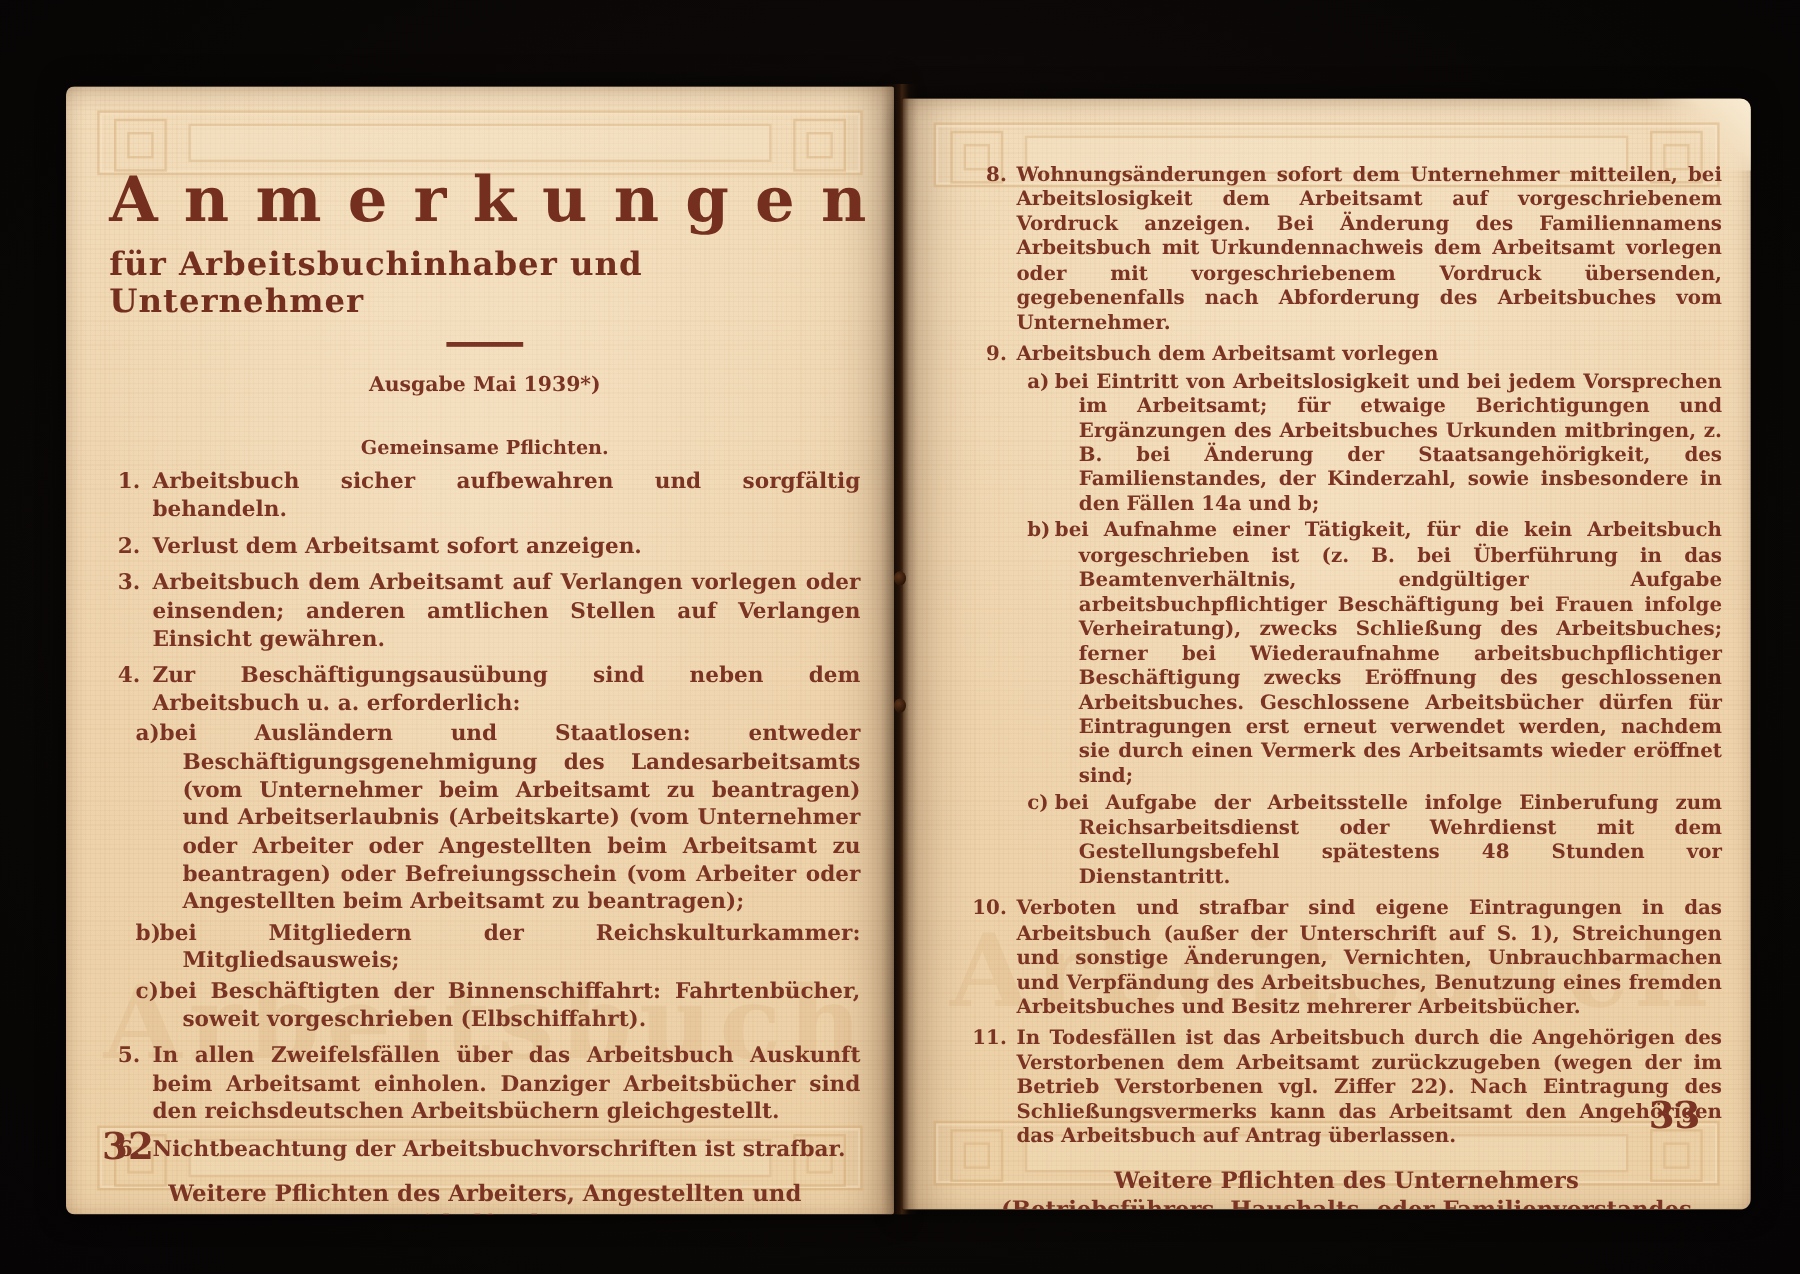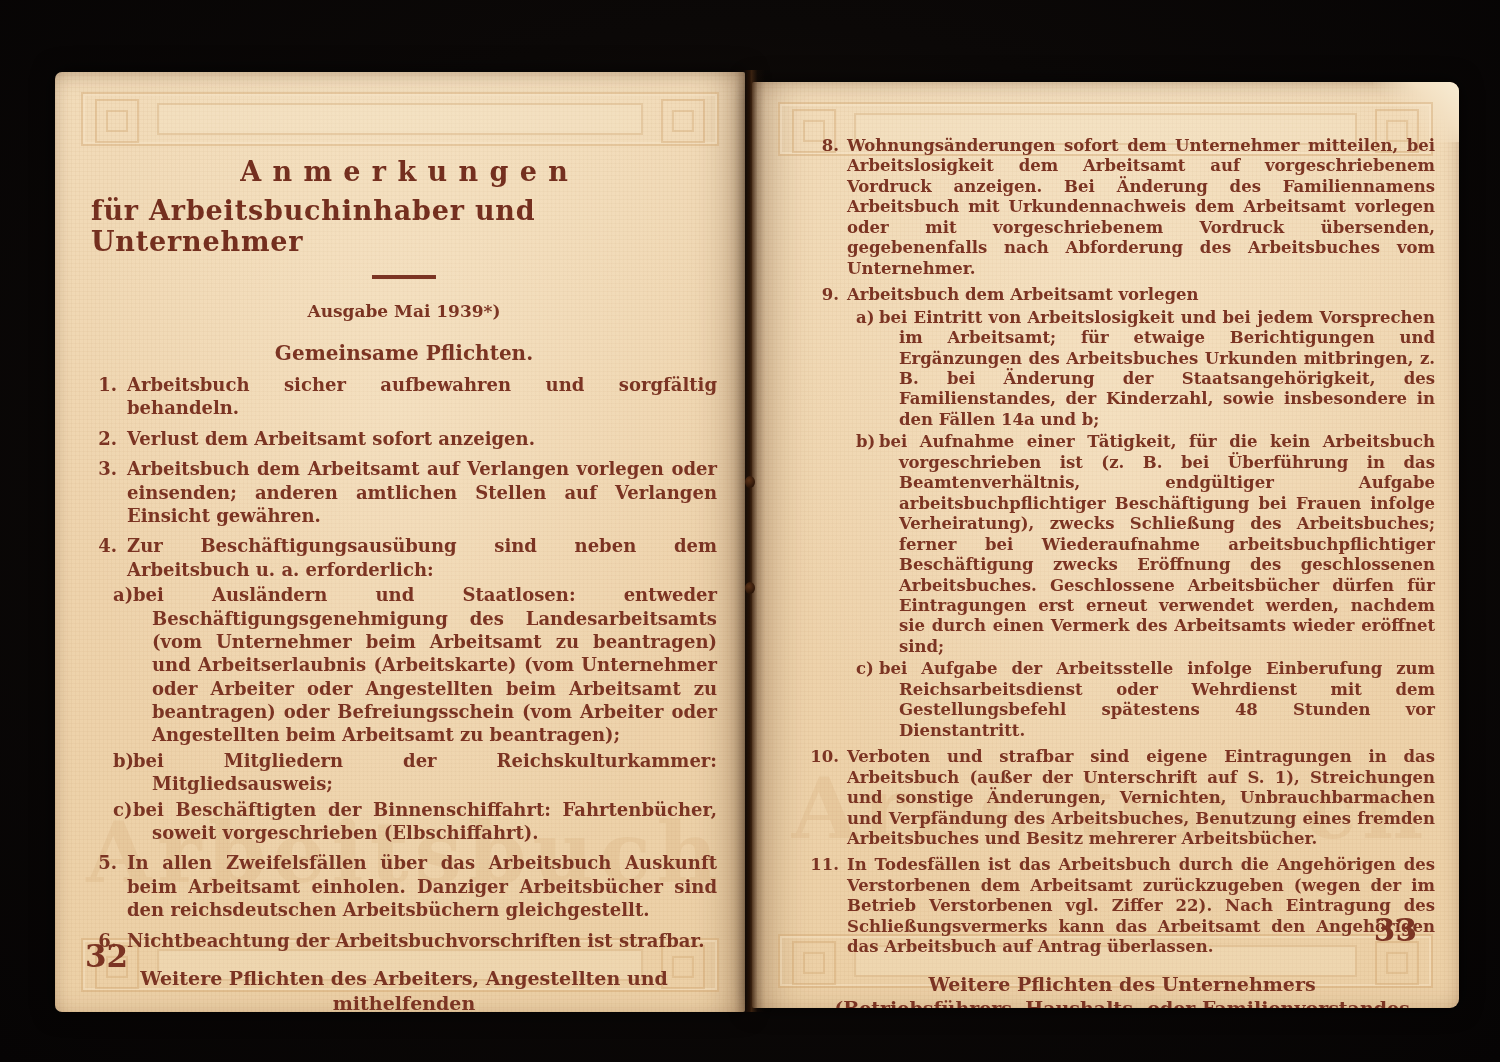--- a/index.html
+++ b/index.html
@@ -60,26 +60,26 @@
       rgba(40,20,8,0.85) 48%, rgba(62,36,17,0.9) 55%, rgba(46,24,9,0.2) 75%, rgba(46,24,9,0) 100%);
   }
   .stitch{position:absolute;left:10px;width:10px;height:12px;border-radius:50%;
     background:radial-gradient(circle at 40% 35%, #5a3218, #2c1608 70%);}
   .stitch.s1{top:406px}.stitch.s2{top:512px}
 
   
   .content{position:absolute;inset:0;z-index:2;}
   .lc{padding:64px 28px 0 36px;}
   .rc{padding:48px 24px 0 57px;}
-  .t1{text-align:center;font-size:27px;font-weight:bold;color:#742f1f;margin-top:20px;}
+  .t1{text-align:center;font-size:52px;font-weight:bold;color:#742f1f;}
   .t1 span{letter-spacing:0.42em;margin-right:-0.42em;}
   .t2{text-align:left;font-size:27px;font-weight:bold;color:#742f1f;margin-top:8px;letter-spacing:0.03em;}
   .rule{width:64px;height:4px;background:#7b3423;margin:18px auto 0;}
   .edition{text-align:center;font-size:17px;font-weight:bold;margin-top:22px;}
-  .shead{text-align:center;font-size:20px;font-weight:bold;margin-top:20px;line-height:1.25;}
+  .shead{text-align:center;font-size:16px;font-weight:bold;margin-top:32px;line-height:1.25;}
   .shead2{text-align:center;font-size:19px;font-weight:bold;margin-top:14px;margin-bottom:4px;line-height:1.3;}
 
   .oli{position:relative;padding-left:36px;margin-top:7px;
        font-size:18px;font-weight:bold;line-height:1.30;text-align:justify;}
   .rc .oli{padding-left:38px;font-size:16.5px;line-height:1.24;margin-top:6px;}
   .onum{position:absolute;left:0;top:0;width:26px;text-align:right;}
   .rc .onum{width:30px;}
   .sub{position:relative;padding-left:61px;margin-top:2px;
        font-size:18px;font-weight:bold;line-height:1.30;text-align:justify;}
   .rc .sub{padding-left:90px;font-size:16.5px;line-height:1.24;}

